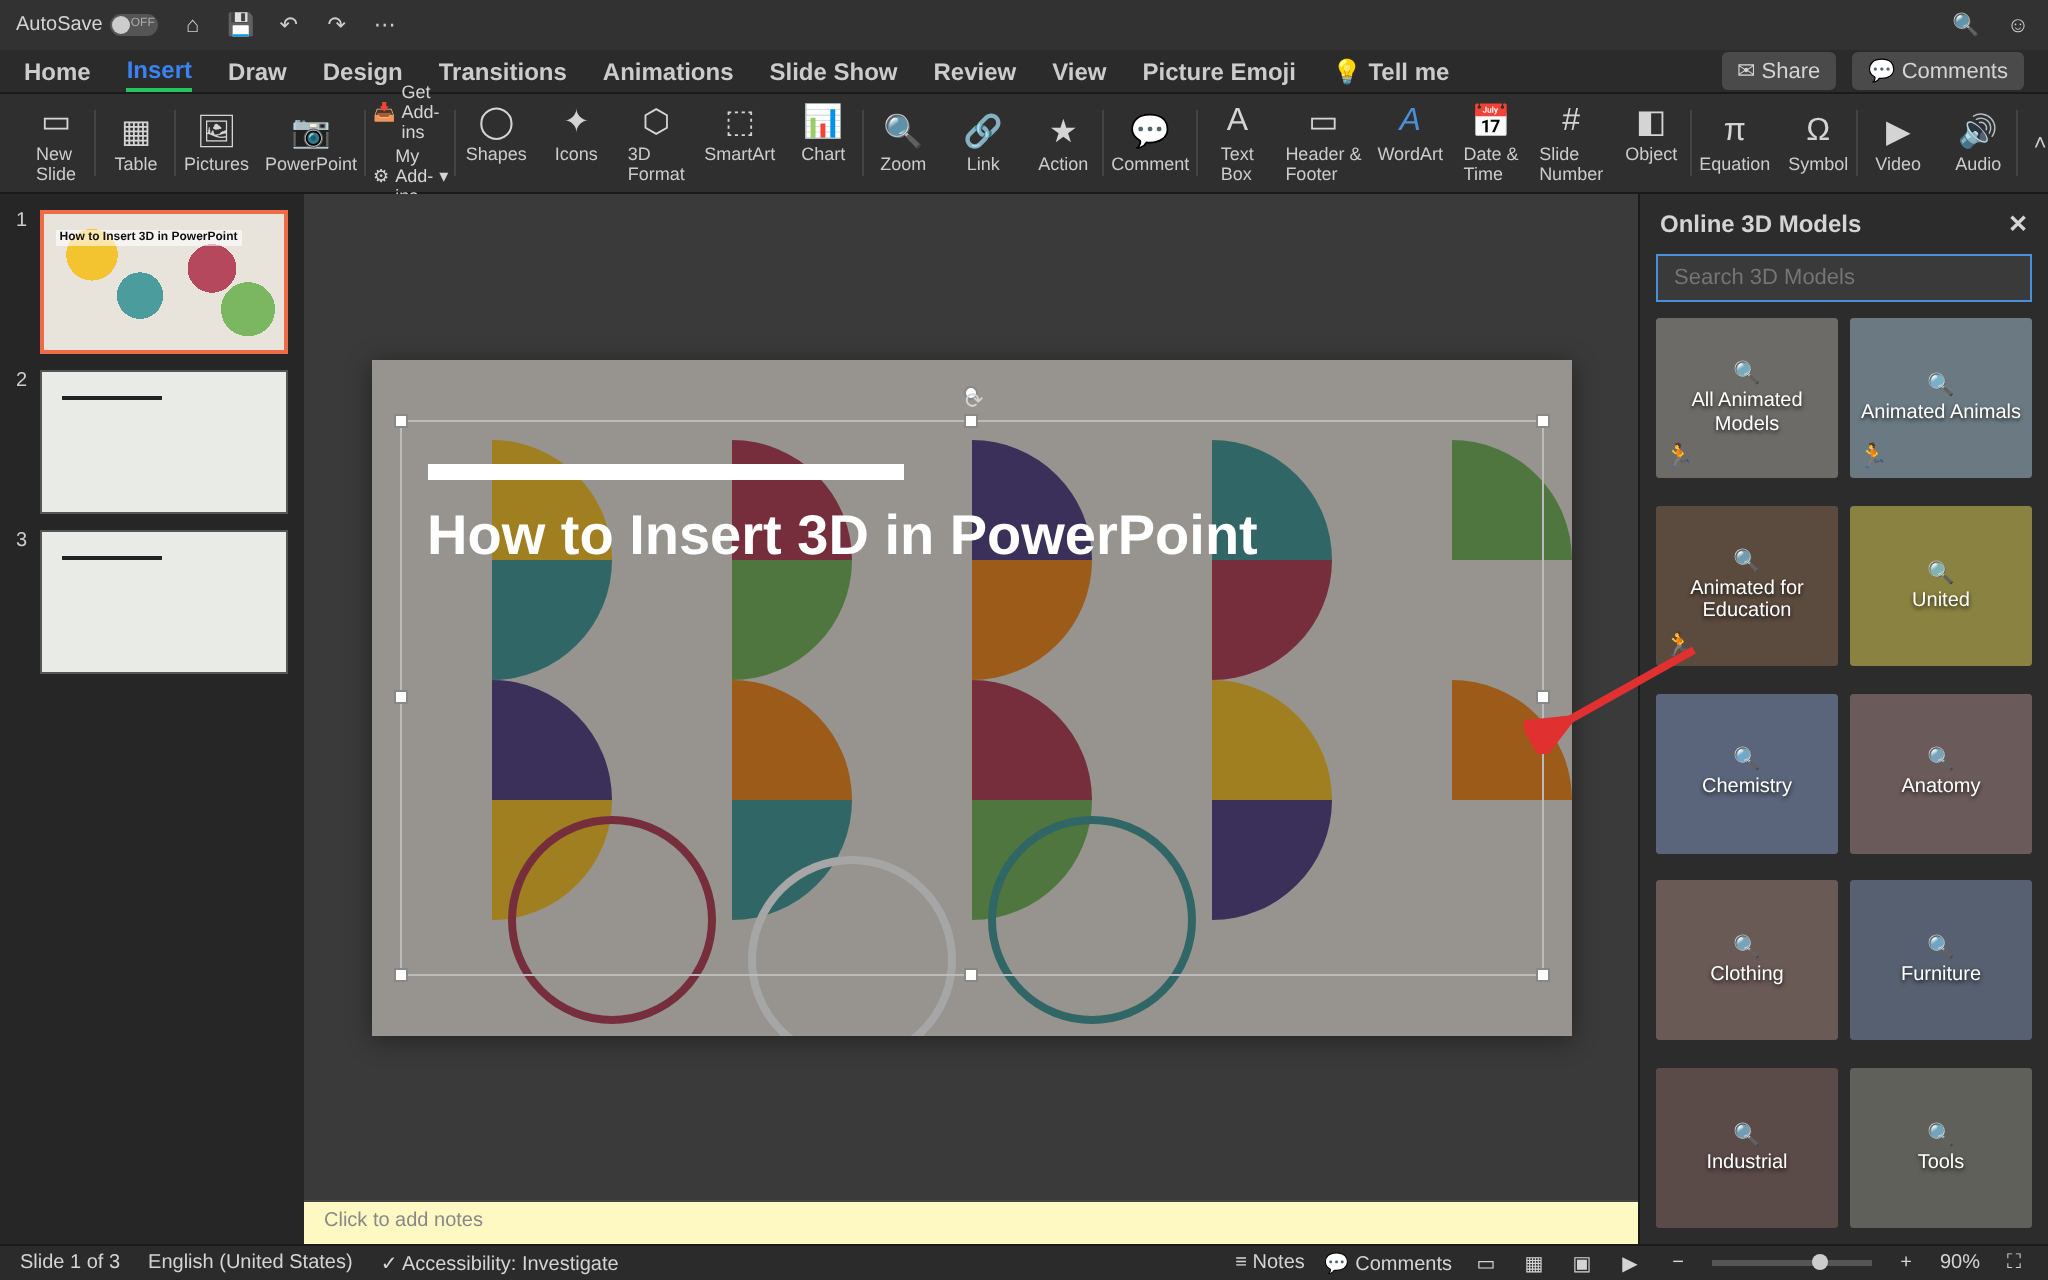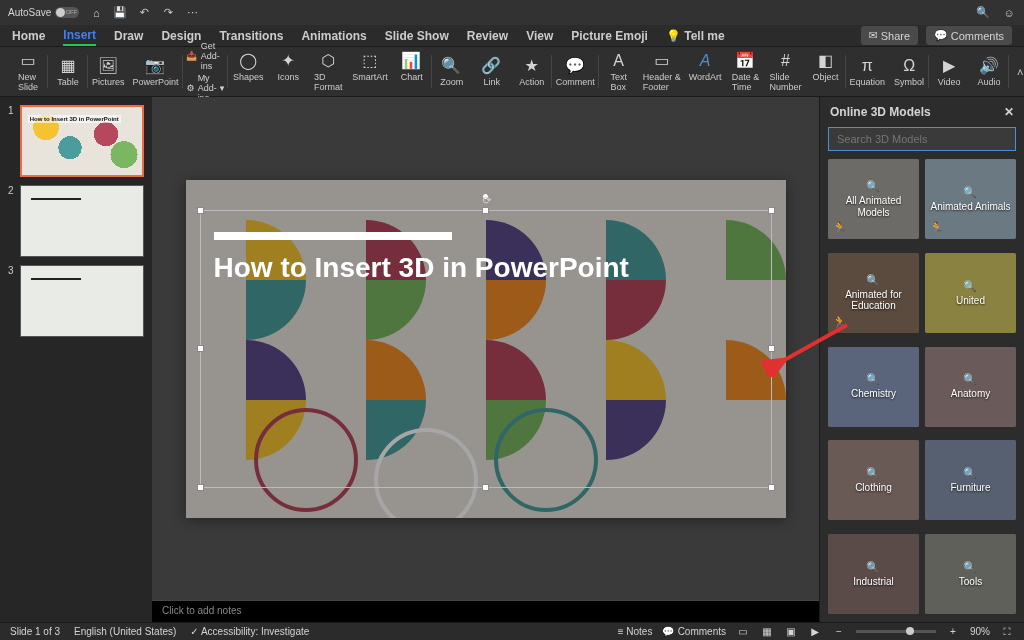--- a/index.html
+++ b/index.html
@@ -48,21 +48,21 @@
 .slide-bg { position:absolute; inset:0; overflow:hidden; }
 .selection { position:absolute; top:30px; left:14px; right:14px; bottom:30px; border:1px solid #bbb; }
 .sel-handle { position:absolute; width:7px; height:7px; background:#fff; border:1px solid #888; }
 .sh-tl{top:-4px;left:-4px}.sh-tr{top:-4px;right:-4px}.sh-bl{bottom:-4px;left:-4px}.sh-br{bottom:-4px;right:-4px}
 .sh-tm{top:-4px;left:50%;margin-left:-4px}.sh-bm{bottom:-4px;left:50%;margin-left:-4px}
 .sh-ml{left:-4px;top:50%;margin-top:-4px}.sh-mr{right:-4px;top:50%;margin-top:-4px}
 .sh-rot{top:-18px;left:50%;margin-left:-4px;border-radius:50%;}
 .dim { position:absolute; inset:0; background:rgba(0,0,0,.35); }
 .slide-titlebar { position:absolute; top:52px; left:28px; width:238px; height:8px; background:#fff; }
 .slide-title { position:absolute; top:72px; left:28px; font-size:28px; font-weight:700; color:#fff; }
-.notes { height:22px; background:#000000; border-top:1px solid #444; padding:4px 10px; font-size:10px; color:#888; }
+.notes { height:22px; background:#fef9c3; border-top:1px solid #444; padding:4px 10px; font-size:10px; color:#888; }
 .sidepanel { width:205px; background:#2c2c2c; border-left:1px solid #1a1a1a; display:flex; flex-direction:column; }
 .sp-header { padding:8px 10px; font-size:12px; font-weight:700; display:flex; justify-content:space-between; align-items:center; }
 .sp-search { margin:0 8px 8px; }
 .sp-search input { width:100%; padding:5px 8px; background:#3a3a3a; border:1px solid #4a90d9; color:#ccc; font-size:11px; outline:none; }
 .sp-grid { flex:1; overflow:auto; padding:0 8px; display:grid; grid-template-columns:1fr 1fr; gap:6px; }
 .sp-tile { height:80px; background:#555; border-radius:2px; position:relative; cursor:pointer; display:flex; flex-direction:column; align-items:center; justify-content:center; overflow:hidden; }
 .sp-tile-label { font-size:10px; color:#fff; text-align:center; text-shadow:0 1px 2px rgba(0,0,0,.8); z-index:2; line-height:1.15; padding:0 4px; }
 .sp-tile-mag { font-size:11px; color:#fff; z-index:2; margin-bottom:2px; }
 .sp-tile-bg { position:absolute; inset:0; background:#6a6a6a; }
 .statusbar { height:18px; background:#2b2b2b; border-top:1px solid #1a1a1a; display:flex; align-items:center; padding:0 10px; font-size:10px; gap:14px; }

